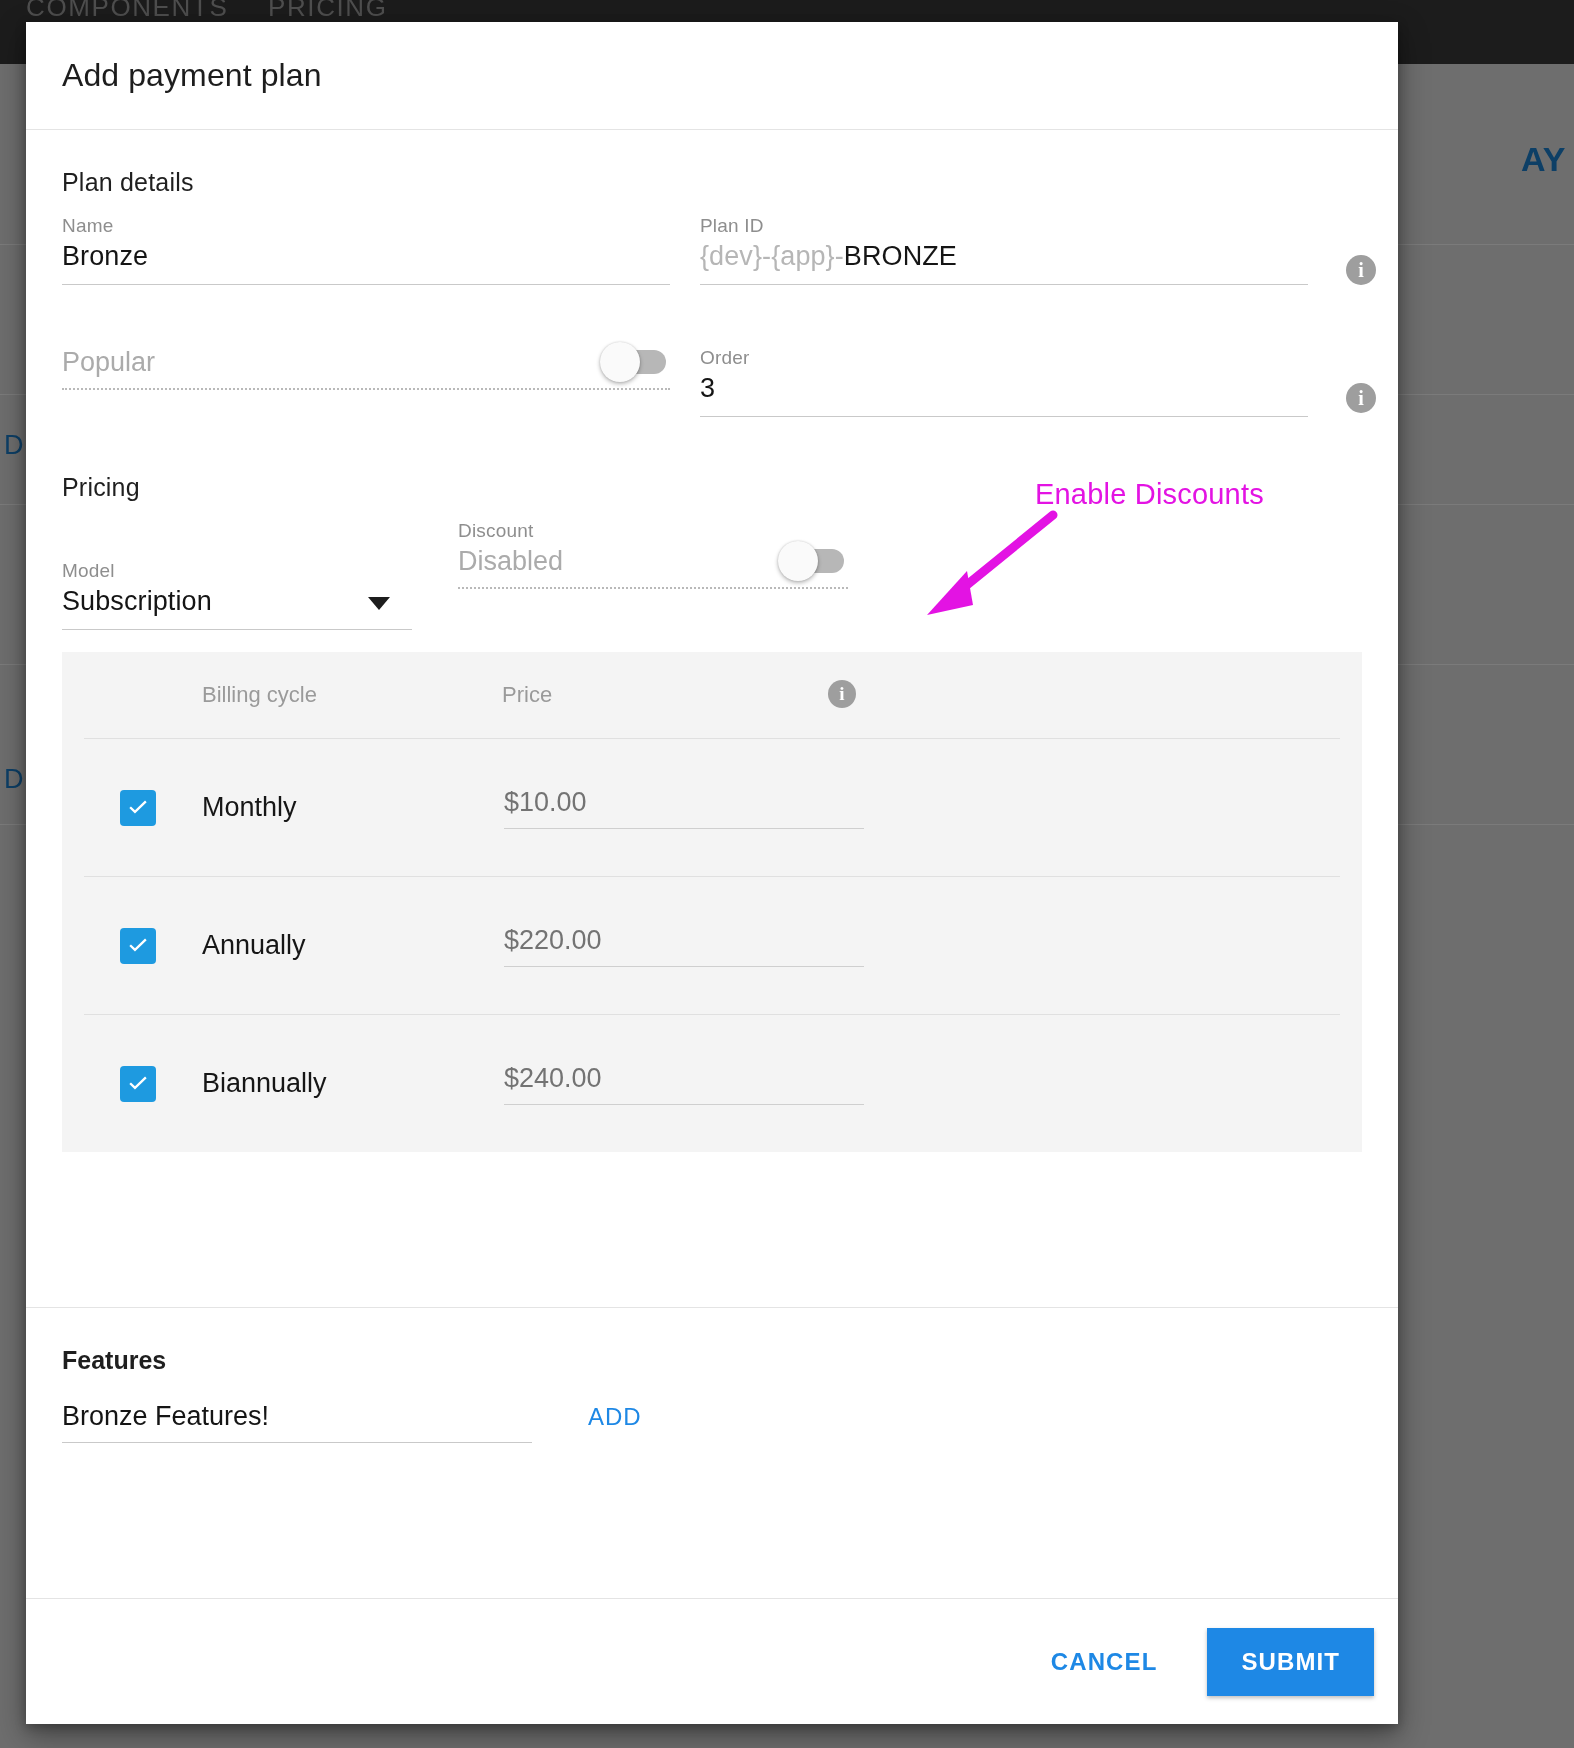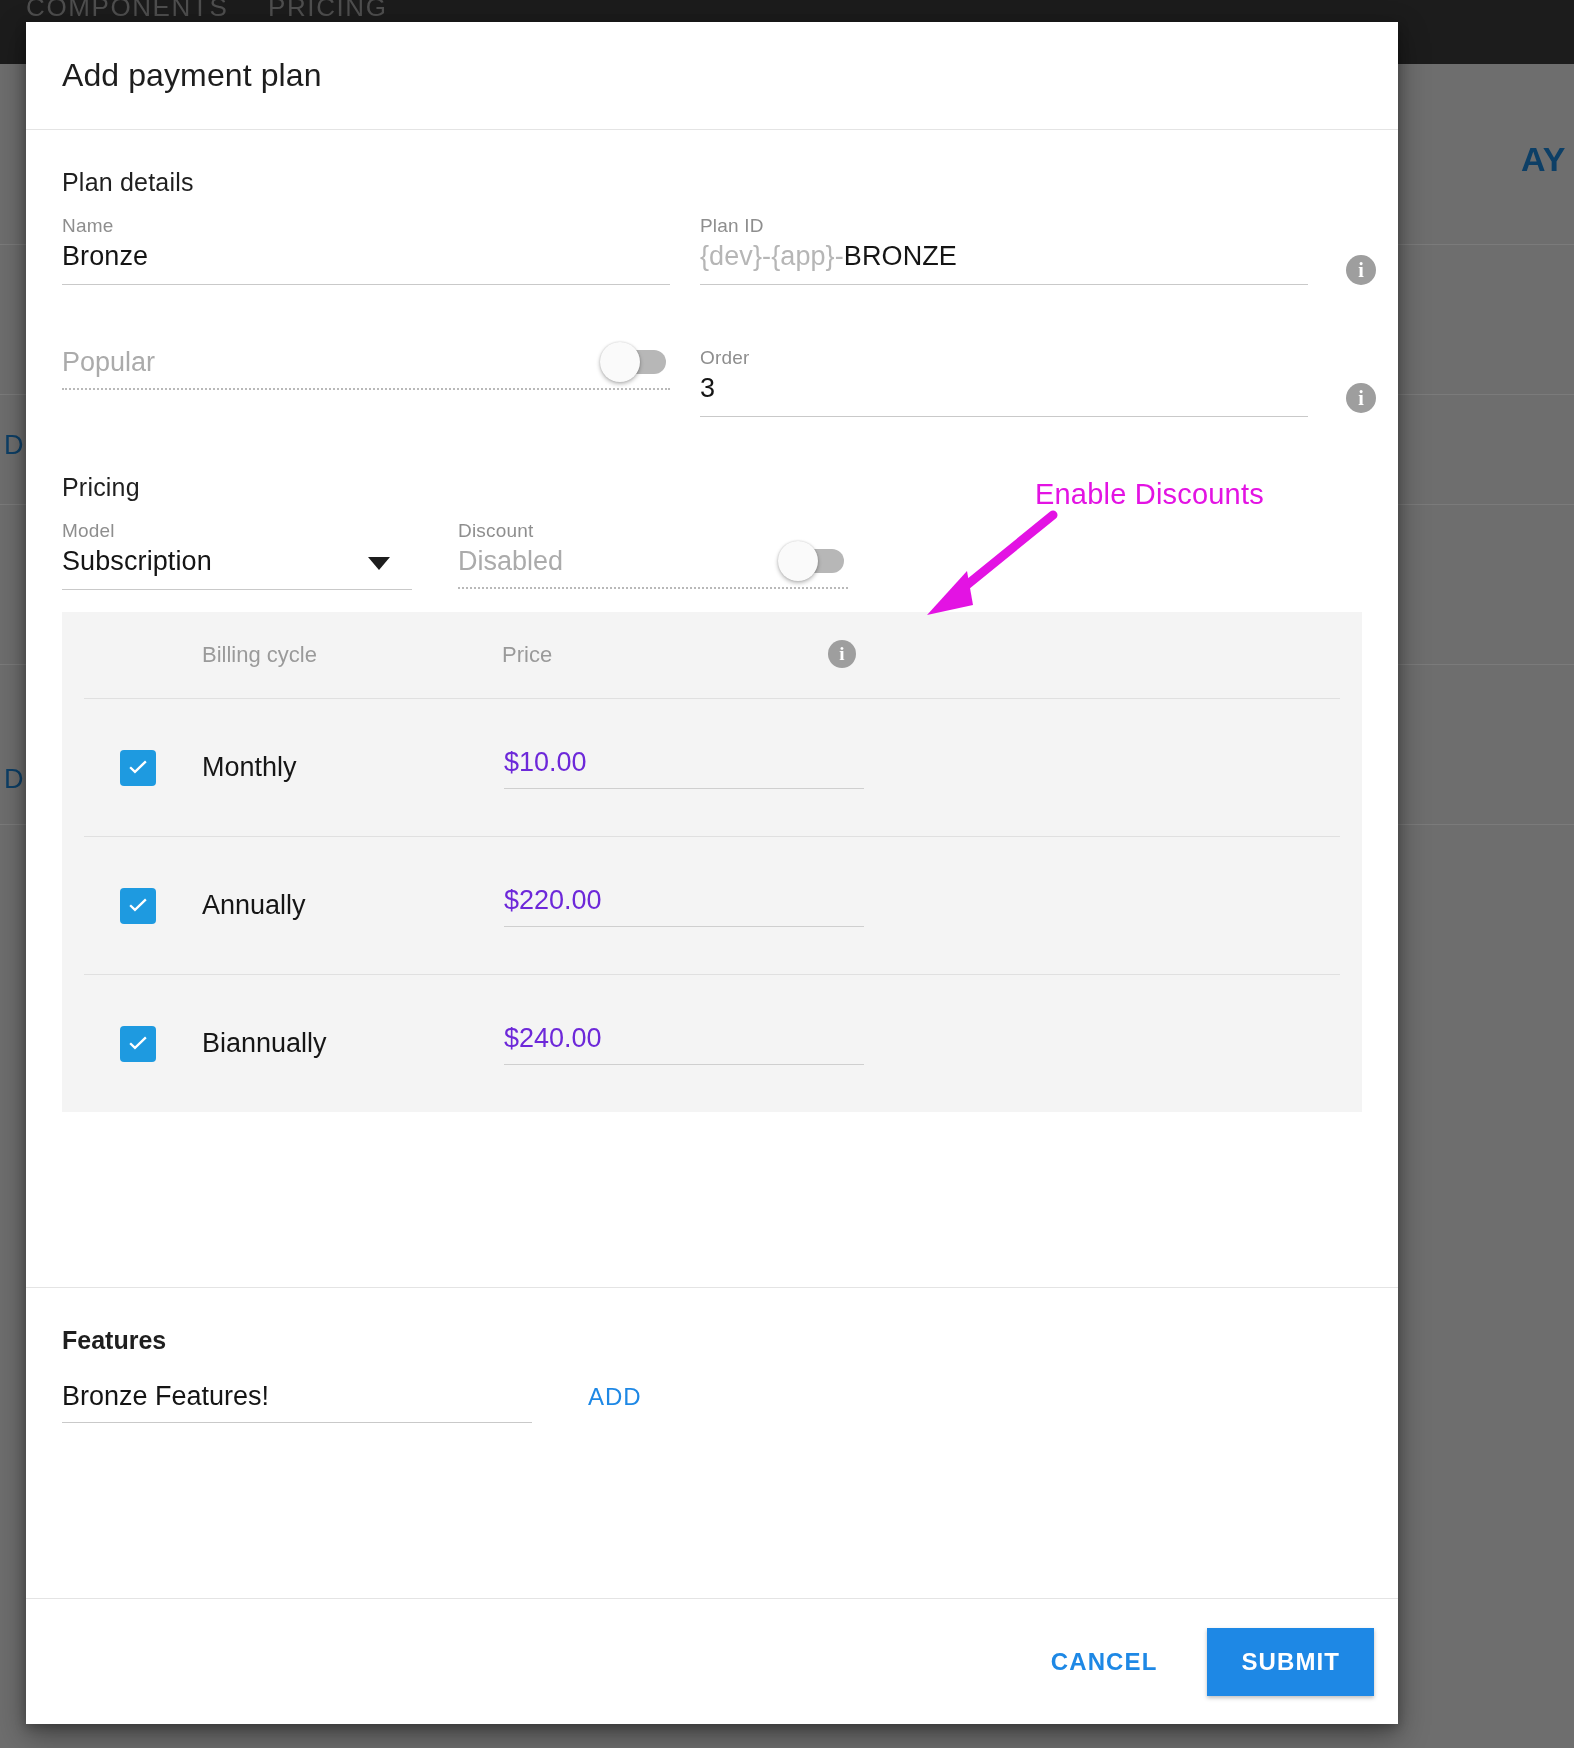--- a/index.html
+++ b/index.html
@@ -183,21 +183,21 @@
     display: flex; align-items: center; justify-content: center;
     flex: 0 0 36px;
   }
   .checkbox svg { display: block; }
   .pt-cycle {
     width: 302px; margin-left: 46px;
     font-size: 27px; color: #161616;
   }
   .pt-price {
     width: 360px;
-    font-size: 27px; color: #6d28d9;
+    font-size: 27px; color: #737373;
     padding-bottom: 10px;
     border-bottom: 1px solid #cfcfcf;
   }
 
   
   .modal-features {
     border-top: 1px solid #e4e4e4;
     padding: 0 36px;
   }
   .features-head {
@@ -316,21 +316,21 @@
         <div class="col">
           <span class="field-label">Order</span>
           <div class="field-value underline-solid">3</div>
           <div class="info-icon" style="right:-68px; top:36px;">i</div>
         </div>
       </div>
 
       <div class="section-head" style="margin-top:56px;">Pricing</div>
 
       <div class="grid2">
-        <div class="col" style="width:350px;">
+        <div class="col" style="width:350px;margin-top:40px;">
           <span class="field-label">Model</span>
           <div class="select-wrap">
             <div class="field-value underline-solid">Subscription</div>
             <span class="caret"></span>
           </div>
         </div>
         <div class="col" style="width:390px; margin-left:16px;">
           <span class="field-label">Discount</span>
           <div class="toggle-row underline-dotted">
             <span class="toggle-label">Disabled</span>

